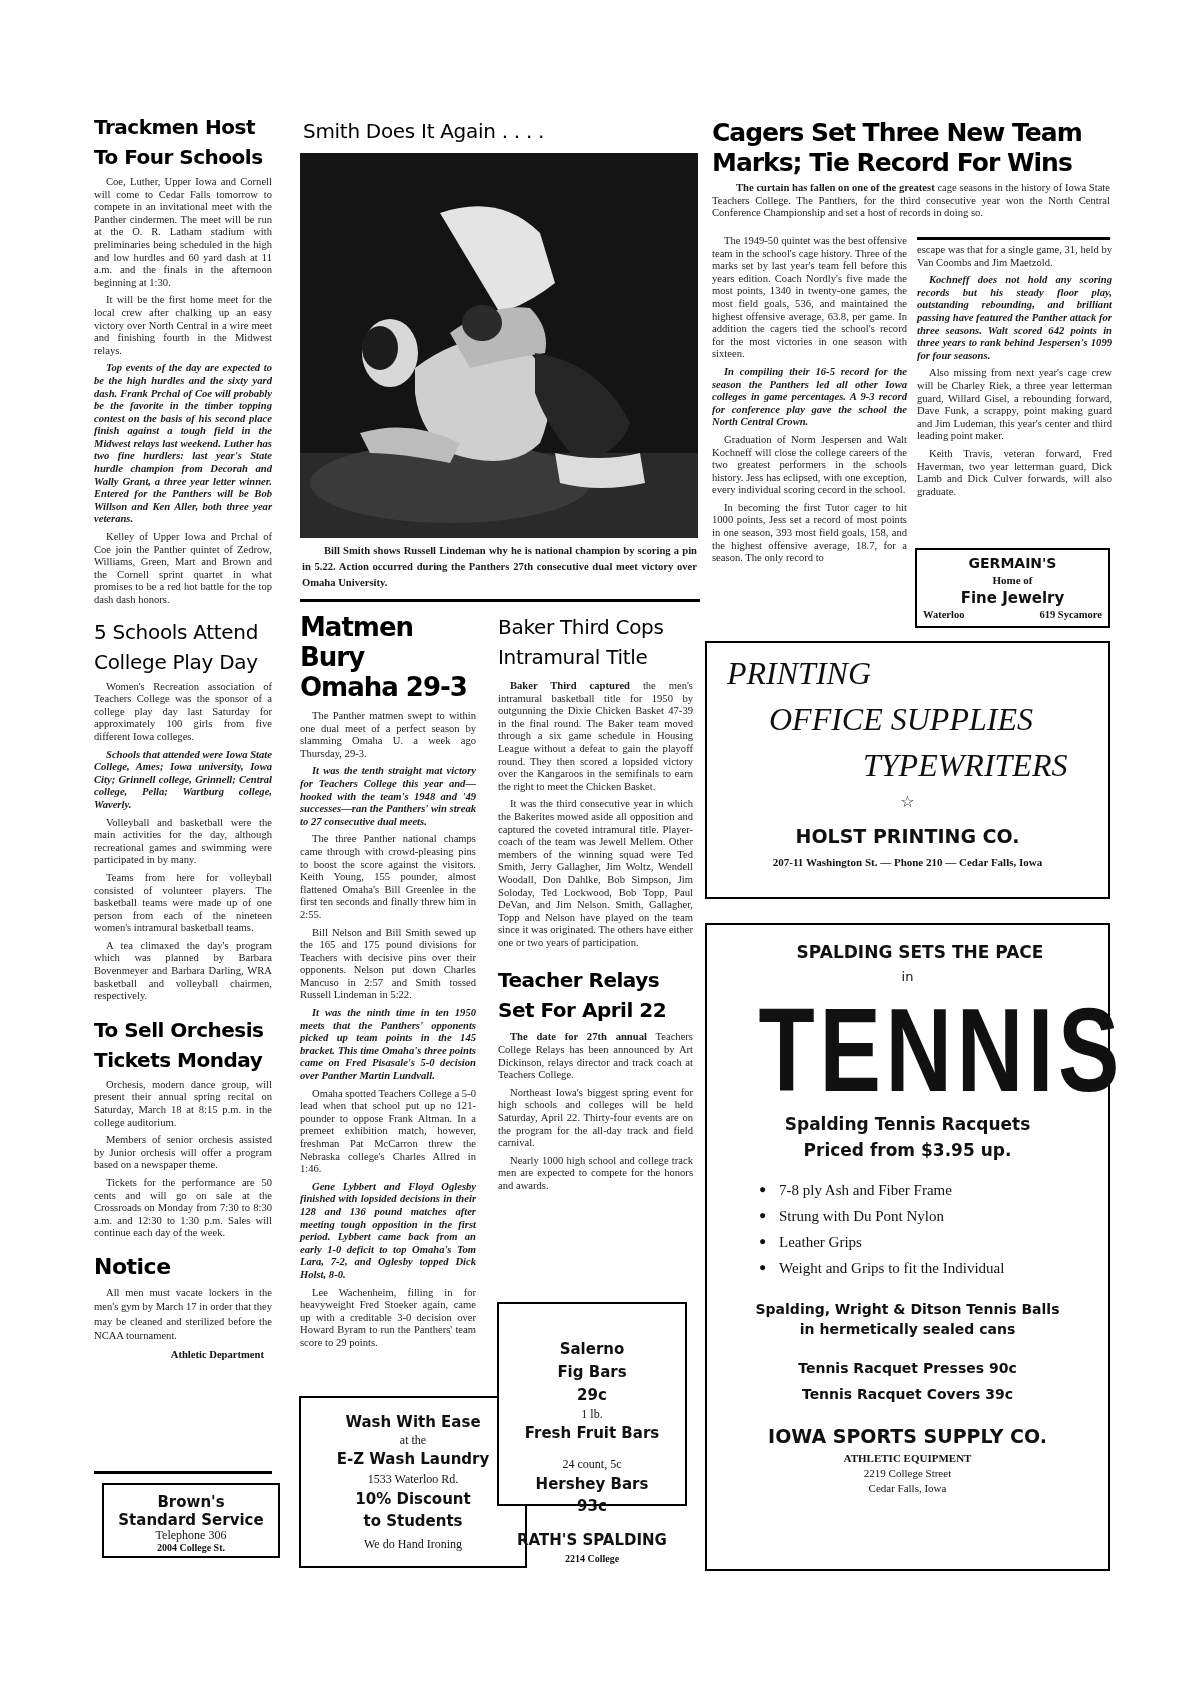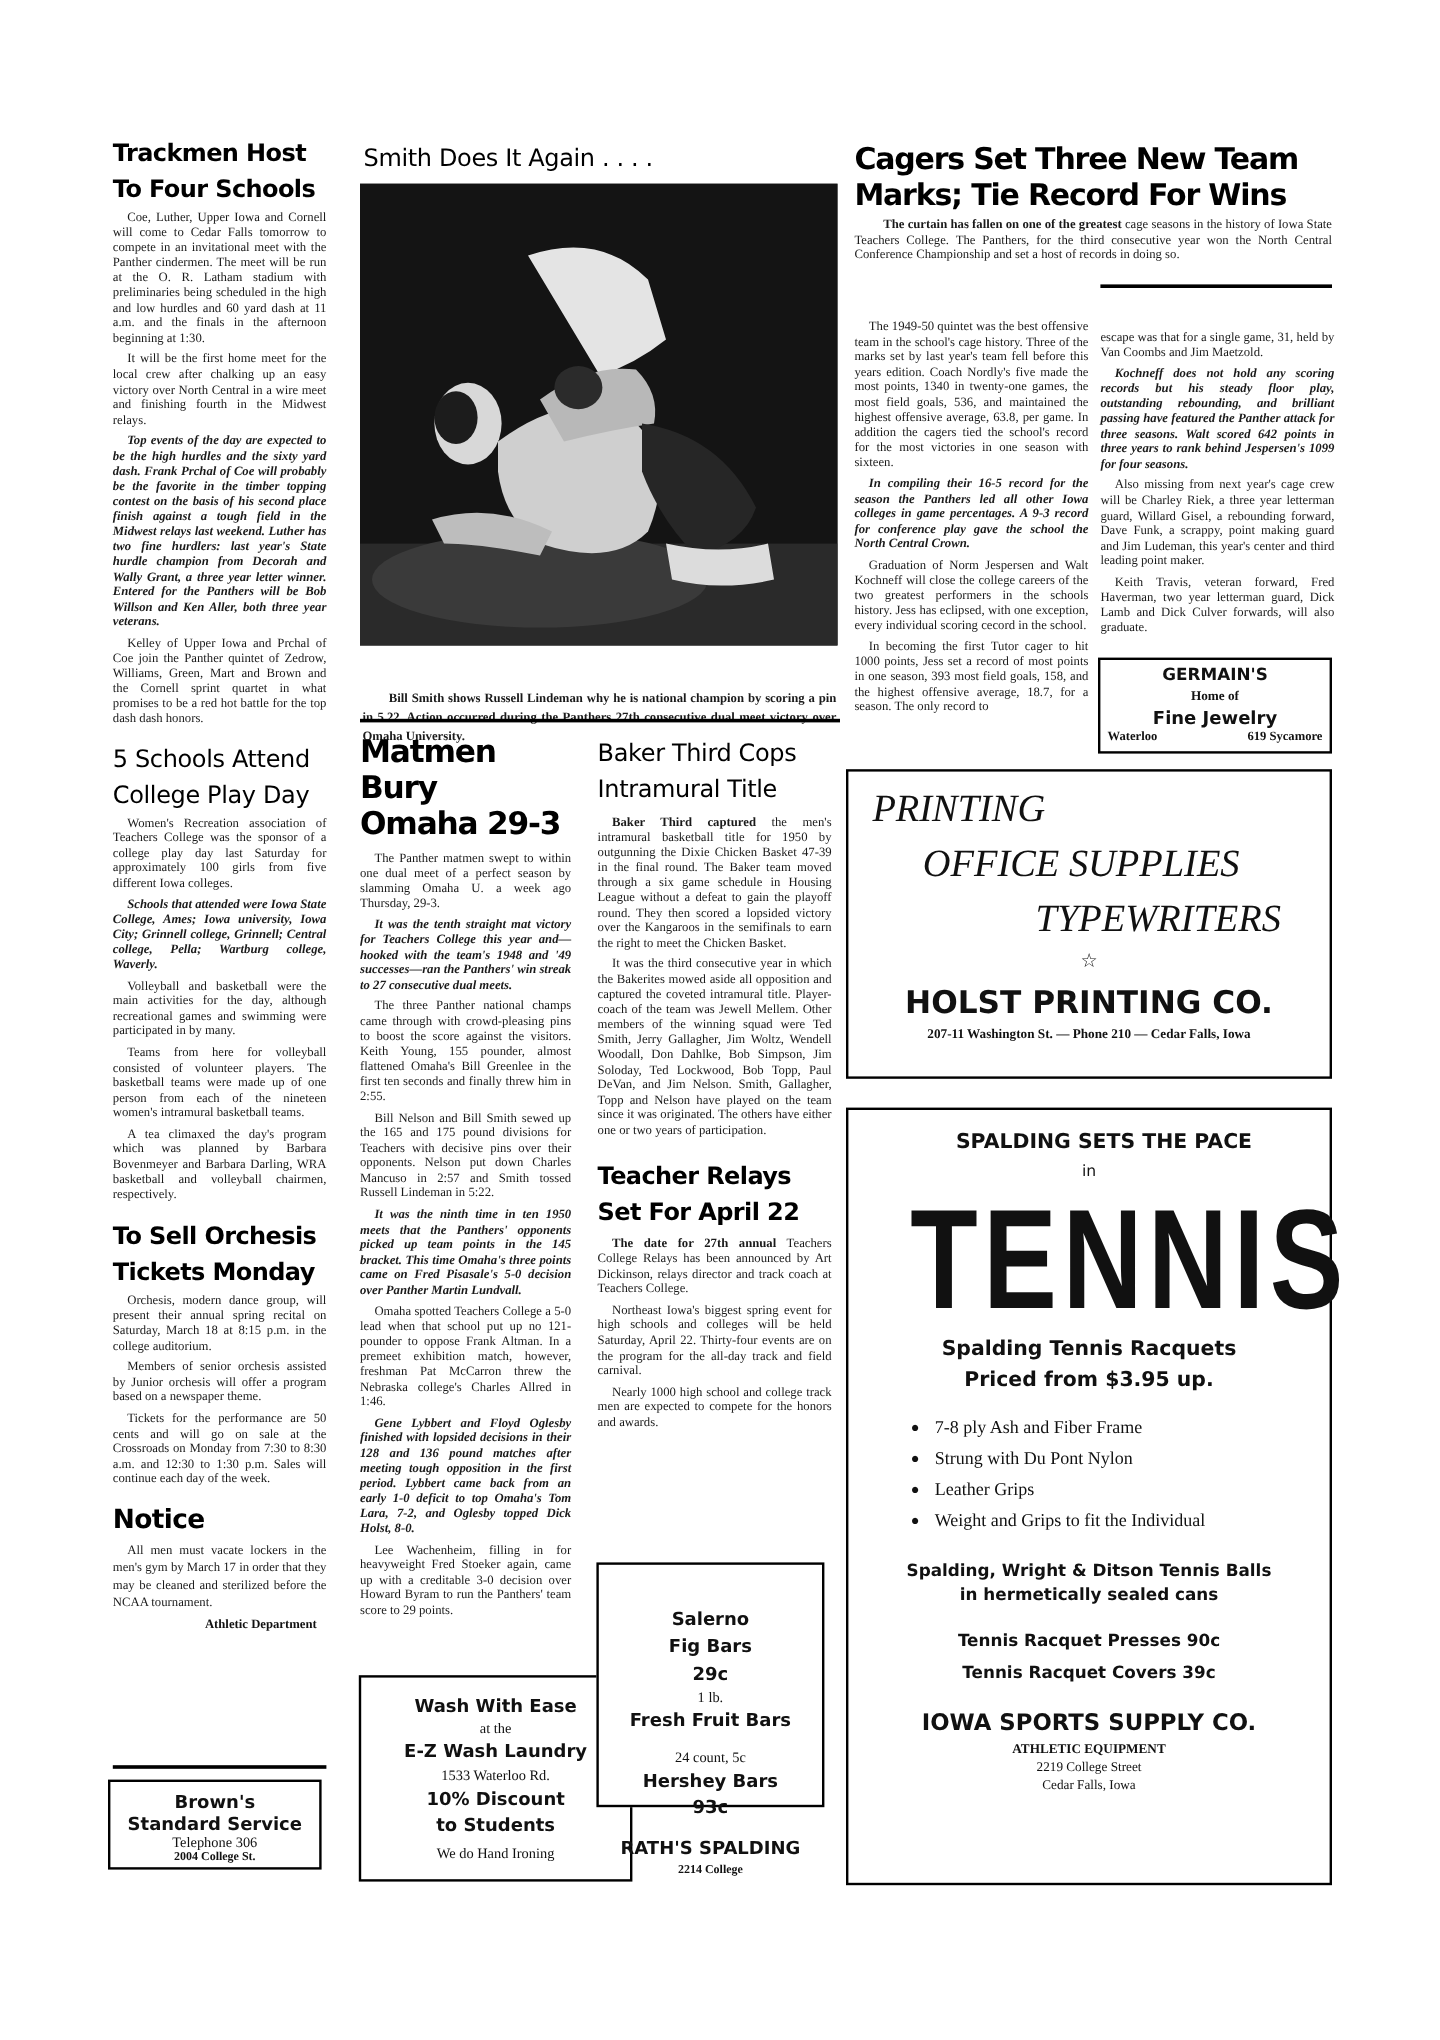--- a/index.html
+++ b/index.html
@@ -1,20 +1,20 @@
 <!DOCTYPE html>
 <html><head>
 <meta charset="utf-8">
 <style>
   * { box-sizing: border-box; margin: 0; padding: 0; }
   html, body { width: 1200px; height: 1700px; background: #ffffff; overflow: hidden; }
   body { position: relative; color: #111; font-family: "Liberation Serif", serif; }
 
   .col { position: absolute; }
-  .body-text { font-family: "Liberation Serif", serif; font-size: 10.6px; line-height: 12.6px; text-align: justify; color: #1a1a1a; margin-top: 32px; }
+  .body-text { font-family: "Liberation Serif", serif; font-size: 10.6px; line-height: 12.6px; text-align: justify; color: #1a1a1a; }
   .body-text p { text-indent: 12px; margin-bottom: 5px; }
   .body-text p.bold { font-weight: bold; font-style: italic; }
   .signoff { text-align: right; font-weight: bold; font-size: 10.6px; padding-right: 8px; margin-top: 2px; }
 
   .hl { font-family: "DejaVu Sans", sans-serif; font-weight: bold; color: #000; letter-spacing: -0.5px; }
   .hl-light { font-family: "DejaVu Sans", sans-serif; font-weight: normal; color: #000; letter-spacing: -0.3px; }
 
   .rule { background: #000; }
 
   .ad { position: absolute; border: 2px solid #000; text-align: center; background: #fff; }
@@ -80,21 +80,21 @@
     <div class="hl" style="font-size:22px; line-height:30px;">Notice</div>
     <div class="body-text" style="margin-top:4px; line-height:14.5px;">
       <p>All men must vacate lockers in the men's gym by March 17 in order that they may be cleaned and sterilized before the NCAA tournament.</p>
     </div>
     <div class="signoff">Athletic Department</div>
   </div>
 </div>
 
 <div class="rule" style="position:absolute; left:94px; top:1471px; width:178px; height:3px;"></div>
 
-<div class="ad" style="left:90px; top:1483px; width:178px; height:75px; padding-top:8px;">
+<div class="ad" style="left:102px; top:1483px; width:178px; height:75px; padding-top:8px;">
   <div class="sans-b" style="font-size:15px; line-height:18px;">Brown's</div>
   <div class="sans-b" style="font-size:15px; line-height:18px;">Standard Service</div>
   <div class="serif" style="font-size:12px; line-height:13px;">Telephone 306</div>
   <div class="serif" style="font-size:10px; line-height:12px; font-weight:bold;">2004 College St.</div>
 </div>
 
 <div class="hl-light" style="position:absolute; left:303px; top:118px; font-size:20px; line-height:26px;">Smith Does It Again . . . .</div>
 
 <div class="photo" style="left:300px; top:153px; width:398px; height:385px;">
   <svg width="398" height="385" viewBox="0 0 398 385">
@@ -214,21 +214,21 @@
     <span>Waterloo</span>
     <span>619 Sycamore</span>
   </div>
 </div>
 
 <div class="ad" style="left:705px; top:641px; width:405px; height:258px; padding:10px 16px 0 16px;">
   <div class="ital" style="padding-left:4px;">PRINTING</div>
   <div class="ital" style="padding-left:46px; margin-top:6px;">OFFICE SUPPLIES</div>
   <div class="ital" style="padding-left:140px; margin-top:6px;">TYPEWRITERS</div>
   <div style="font-size:16px; line-height:22px; margin-top:6px;">☆</div>
-  <div class="sans-b" style="font-size:26px; line-height:30px; margin-top:8px;">HOLST PRINTING CO.</div>
+  <div class="sans-b" style="font-size:19px; line-height:30px; margin-top:8px;">HOLST PRINTING CO.</div>
   <div class="serif" style="font-size:11px; line-height:22px; font-weight:bold;">207-11 Washington St. — Phone 210 — Cedar Falls, Iowa</div>
 </div>
 
 <div class="ad" style="left:705px; top:923px; width:405px; height:648px; padding-top:14px;">
   <div class="sans-b" style="font-size:17px; line-height:26px;padding-left:25px;">SPALDING SETS THE PACE</div>
   <div class="sans-b" style="font-size:13px; line-height:24px; font-weight:normal;">in</div>
   <div style="margin-top:6px; height:100px; overflow:visible;">
     <span class="tennis-word">TENNIS</span>
   </div>
   <div class="sans-b" style="font-size:17px; line-height:26px; margin-top:16px;">Spalding Tennis Racquets</div>

